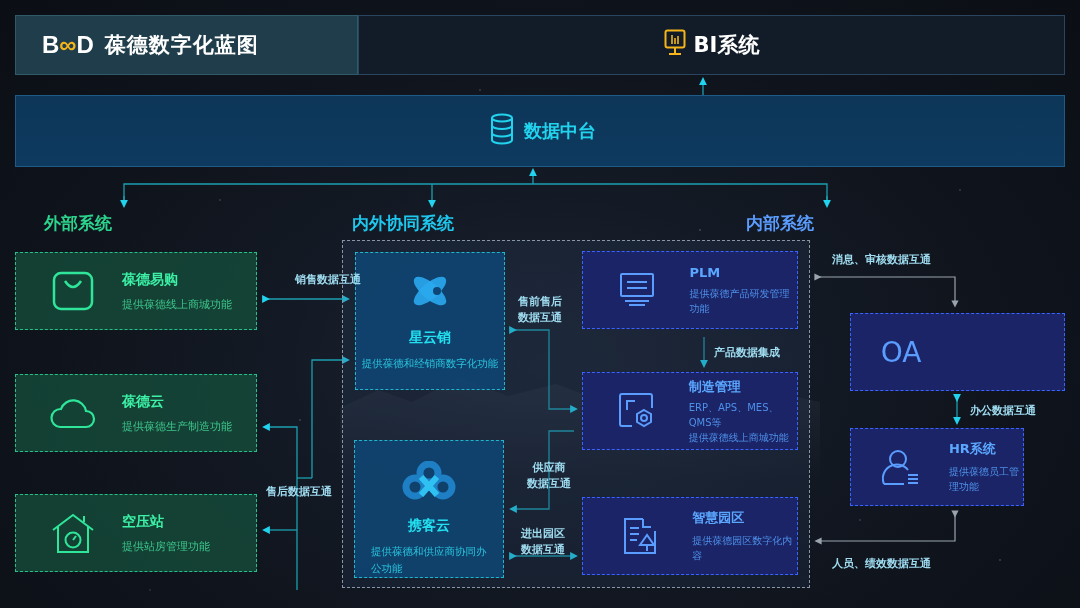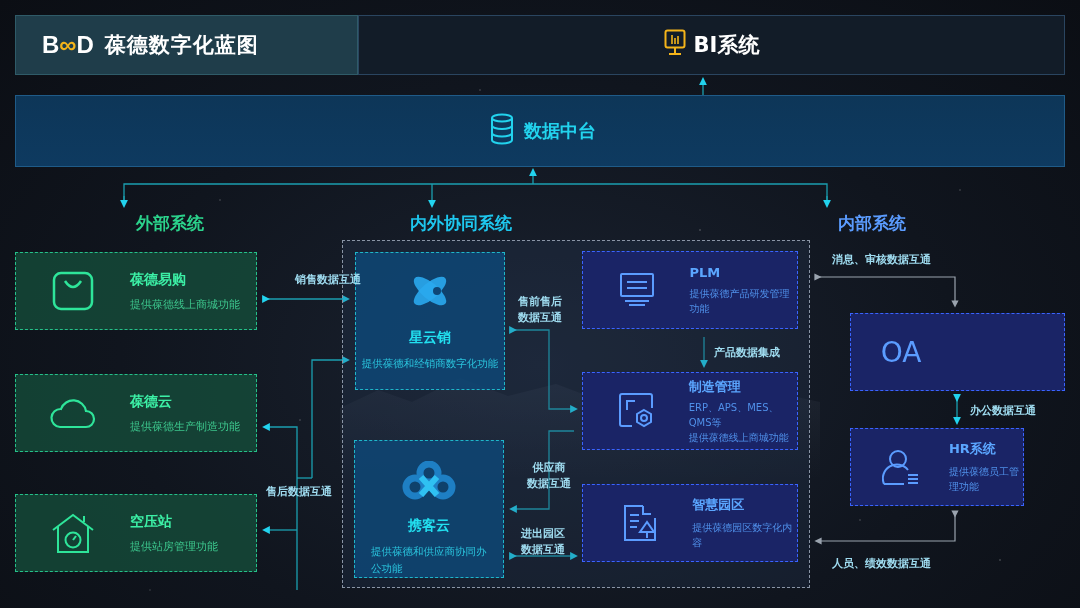--- a/index.html
+++ b/index.html
@@ -35,26 +35,26 @@
   .logo-mark .inf { color:#f4b41a; font-size:24px; margin:0 1px; }
   .logo-title { font-size:21px; font-weight:bold; color:#fff; margin-left:12px; letter-spacing:1px; }
   .bi-box { left:358px; top:15px; width:707px; height:60px; background:#121c28; border:1px solid #2a4560;
     display:flex; align-items:center; justify-content:center; }
   .bi-label { font-size:21px; font-weight:bold; color:#fff; margin-left:8px; }
 
   .dp-box { left:15px; top:95px; width:1050px; height:72px; background:linear-gradient(180deg,#0d3658,#0e3a60);
     border:1px solid #1f5b88; display:flex; align-items:center; padding-left:474px; }
   .dp-label { font-size:18px; font-weight:bold; color:#22d3ee; margin-left:10px; }
 
-  .sec-title { font-size:17px; font-weight:bold; text-align:right; width:160px; }
+  .sec-title { font-size:17px; font-weight:bold; text-align:left; width:160px; }
 
   
   .g-card { width:242px; height:78px; background:rgba(22,80,60,.75); border:1.5px dashed #25c18a; display:flex; align-items:center; }
   .g-icon { width:58px; height:50px; margin-left:28px; display:flex; align-items:center; justify-content:center; }
-  .g-text { margin-left:28px; }
+  .g-text { margin-left:20px; }
   .g-title { font-size:14px; font-weight:bold; color:#3cf0a6; }
   .g-sub { font-size:11px; color:#3cc58c; margin-top:8px; }
 
   .mid-wrap { left:342px; top:240px; width:468px; height:348px; border:1.5px dashed #8a95a6; background:rgba(40,60,90,.25); }
   .c-card { width:150px; height:138px; background:rgba(14,70,118,.85); border:1.5px dashed #1fb7c9; display:flex; flex-direction:column; align-items:center; }
   .c-title { font-size:14px; font-weight:bold; color:#22e0f0; margin-top:8px; }
   .c-sub { font-size:10.5px; color:#2ac4dd; margin-top:8px; text-align:left; line-height:17px; padding:0 16px; }
 
   .b-card { width:216px; height:78px; background:#1a2466; border:1.5px dashed #3a64ff; display:flex; align-items:center; }
   .b-icon { width:54px; height:50px; margin-left:30px; display:flex; align-items:center; justify-content:center; }
@@ -257,21 +257,21 @@
         </g>
       </svg>
   </div>
   <div class="b-text">
     <div class="b-title">制造管理</div>
     <div class="b-sub" style="margin-top:4px;">ERP、APS、MES、QMS等</div>
     <div class="b-sub" style="margin-top:0;">提供葆德线上商城功能</div>
   </div>
 </div>
 
-<div class="abs b-card" style="left:582px;top:484px;">
+<div class="abs b-card" style="left:582px;top:497px;">
   <div class="b-icon">
     <svg width="36" height="38" viewBox="0 0 36 38">
         <g fill="none" stroke="#5b9cff" stroke-width="2">
           <path d="M22,2 H4 V36 H34 V14"></path>
           <path d="M22,2 V10 H30"></path>
           <line x1="9" y1="11" x2="18" y2="11"></line>
           <line x1="9" y1="17" x2="18" y2="17"></line>
           <line x1="9" y1="23" x2="16" y2="23"></line>
           <path d="M26,18 L19,28 H33 Z"></path>
           <line x1="26" y1="28" x2="26" y2="34"></line>

